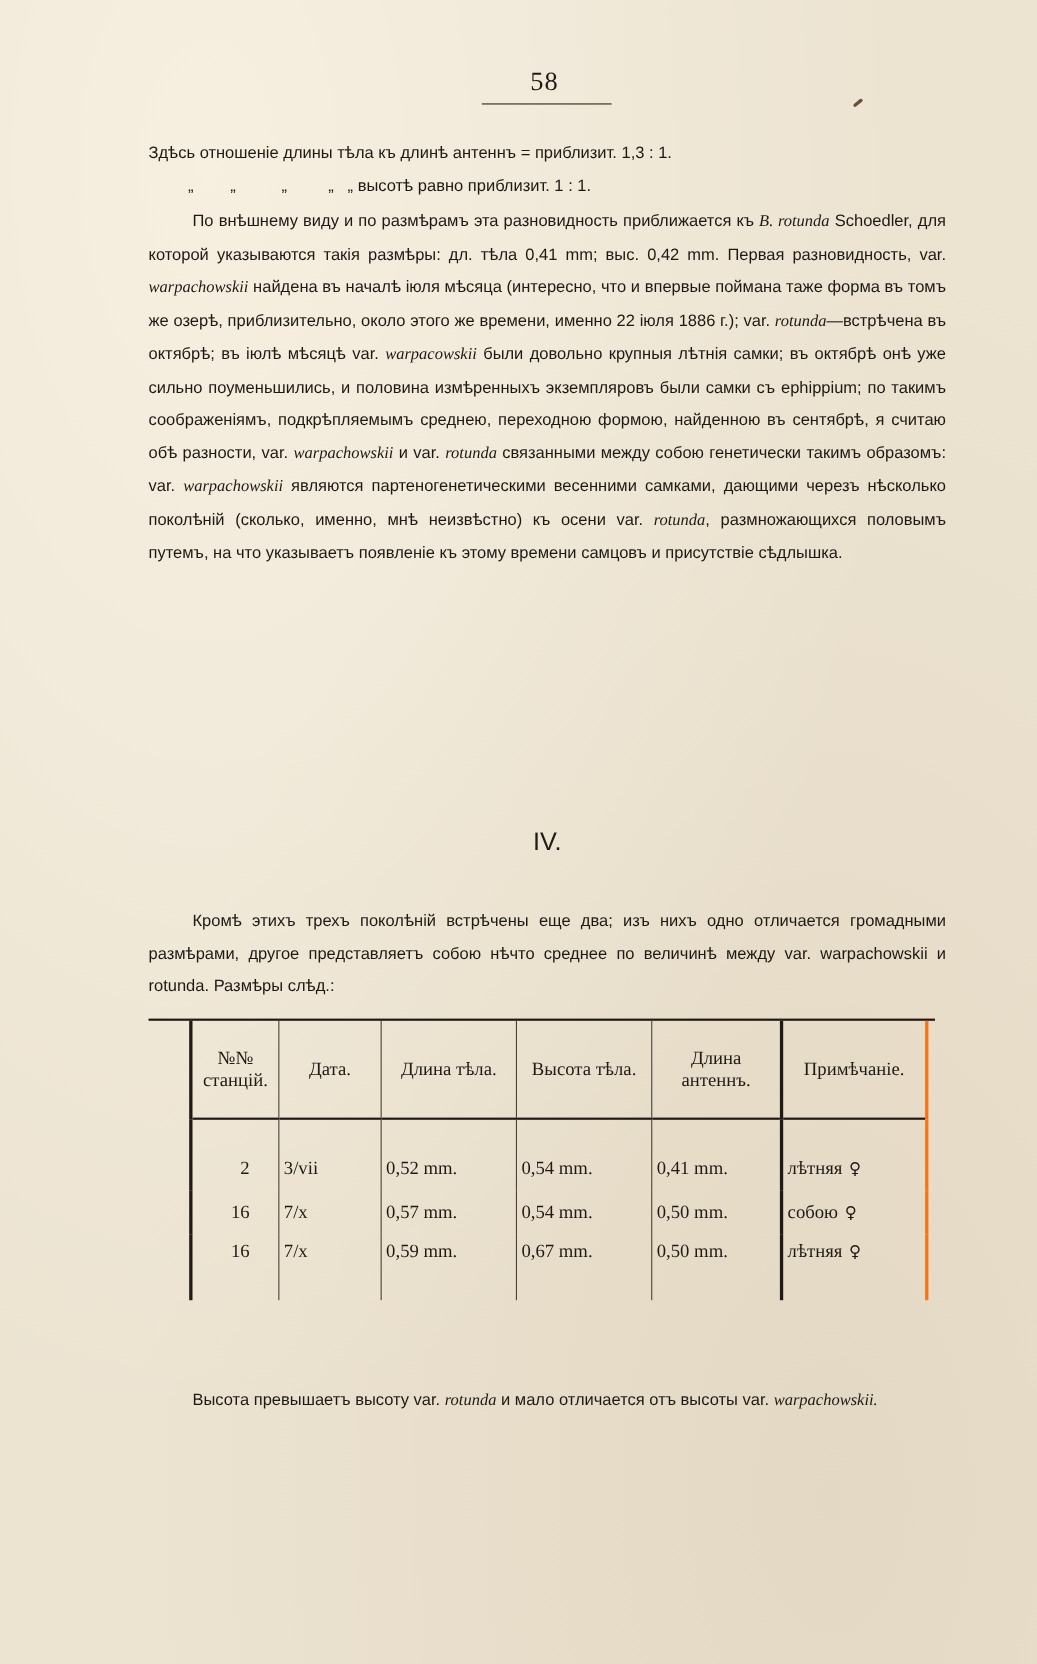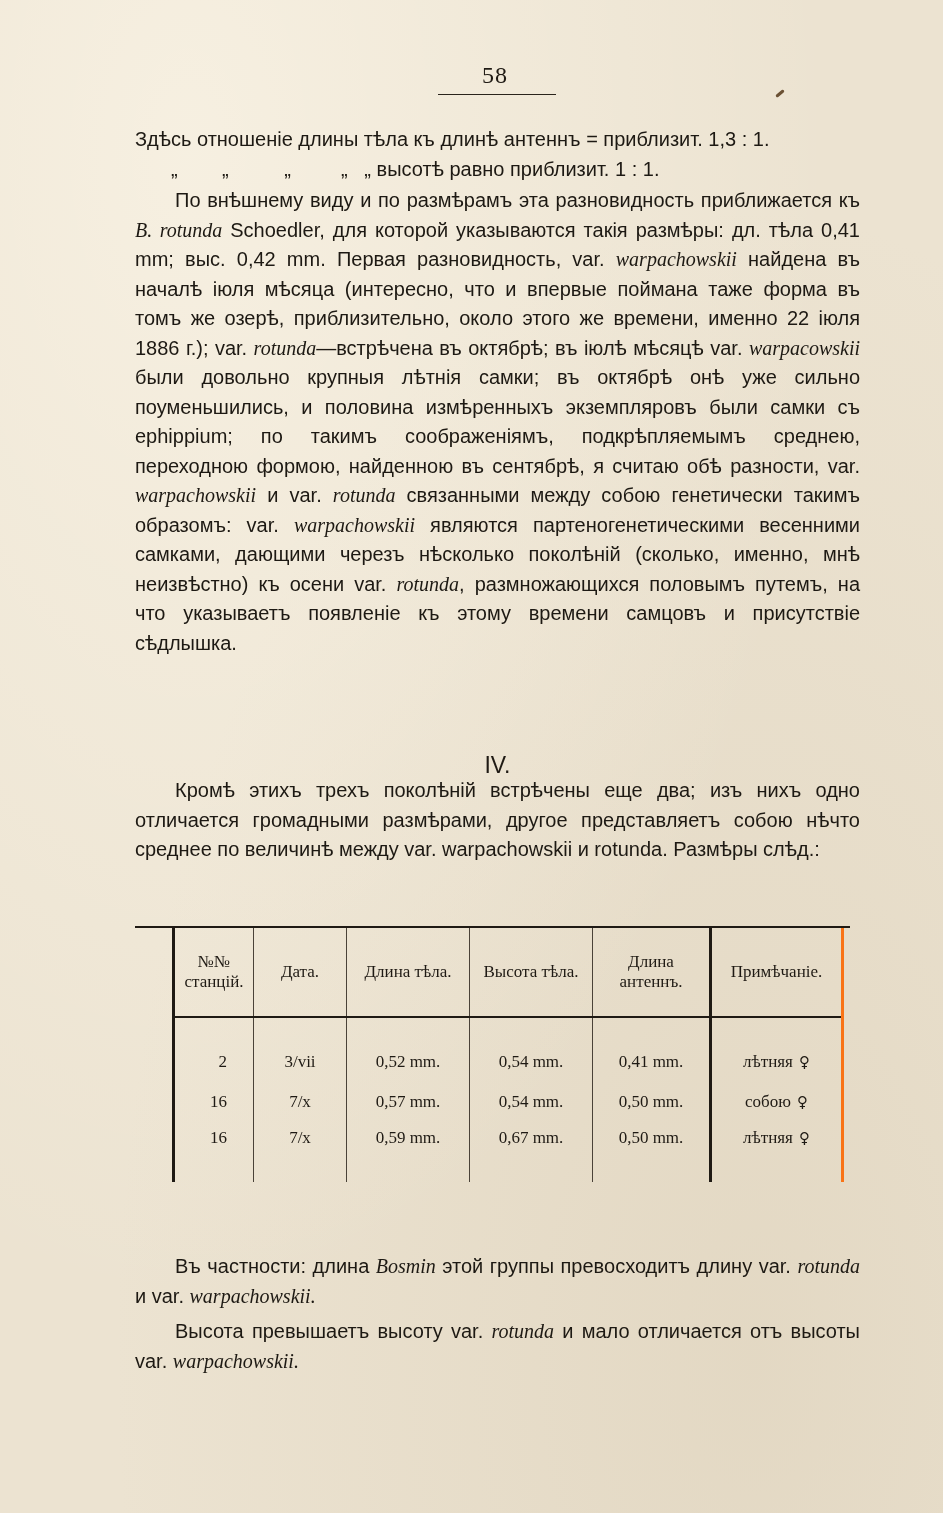--- a/index.html
+++ b/index.html
@@ -21,44 +21,44 @@
     position: absolute; left: 438px; width: 118px; top: 94px;
     border-top: 1.5px solid #2a241c;
   }
   .smudge {
     position: absolute; left: 775px; top: 92px; width: 10px; height: 3px;
     background: #6b5134; transform: rotate(-40deg); border-radius: 2px;
   }
   .text-block {
     position: absolute; left: 135px; width: 725px;
     font-family: "Liberation Sans Narrow", "Liberation Sans", "DejaVu Sans", sans-serif;
-    font-size: 20px; line-height: 29.5px; color: #1d1913;
+    font-size: 15px; line-height: 29.5px; color: #1d1913;
   }
   .text-block p { margin: 0; text-align: justify; text-align-last: left; }
   .indent { text-indent: 40px; }
   .it { font-family: "Liberation Serif", "DejaVu Serif", serif; font-style: italic; }
   .ditto { white-space: pre; }
   .ratio1 { top: 125px; }
   .para1 { top: 186px; }
   .section { position: absolute; left: 0; width: 995px; top: 752px; text-align: center;
     font-family: "Liberation Sans", sans-serif; font-size: 23px; }
-  .para2 { top: 776px; }
+  .para2 { top: 823px; }
   table.data {
     position: absolute; left: 172px; top: 928px; width: 672px;
     border-collapse: collapse;
     font-family: "Liberation Serif", "DejaVu Serif", serif; font-size: 17px;
   }
   .table-toprule { position: absolute; left: 135px; width: 715px; top: 926px; border-top: 2.5px solid #1f1a14; }
   table.data th {
     font-weight: normal; height: 88px; padding: 0 3px; text-align: center; vertical-align: middle;
     border-left: 1px solid #4a4238; border-bottom: 2.5px solid #1f1a14; line-height: 20px;
   }
   table.data th:first-child { border-left: 3px solid #1f1a14; }
   table.data th.note, table.data td.note { border-left: 3px solid #1f1a14; border-right: 3px solid #f97316; }
-  table.data td { text-align: center; height: 40px; border-left: 1px solid #4a4238; padding: 0 4px; }
+  table.data td { height: 40px; border-left: 1px solid #4a4238; padding: 0 4px; }
   table.data td:first-child { border-left: 3px solid #1f1a14; text-align: right; padding-right: 26px; }
   table.data tr.first td { padding-top: 24px; }
   table.data tr.last td { height: 54px; vertical-align: top; padding-top: 6px; }
   .female { font-family: "DejaVu Sans", sans-serif; font-size: 15px; margin-left: 6px; }
   .ratio2 { top: 1183px; }
   .para3 { top: 1252px; }
 </style>
 </head>
 <body>
 
@@ -118,15 +118,14 @@
         <td>0,50  mm.</td>
         <td class="note"><span>лѣтняя</span><span class="female">♀</span></td>
       </tr>
     </tbody>
 </table>
 
 <div class="text-block ratio2">
 </div>
 
 <div class="text-block para3">
-  <p class="indent"><span>Въ частности: длина </span><span class="it">Bosmin</span><span> этой группы превосходитъ длину var. </span><span class="it">rotunda</span><span> и var. </span><span class="it">warpachowskii.</span></p>
   <p class="indent" style="margin-top:6px"><span>Высота превышаетъ высоту var. </span><span class="it">rotunda</span><span> и мало отличается отъ высоты var. </span><span class="it">warpachowskii.</span></p>
 </div>
 
 </body></html>

